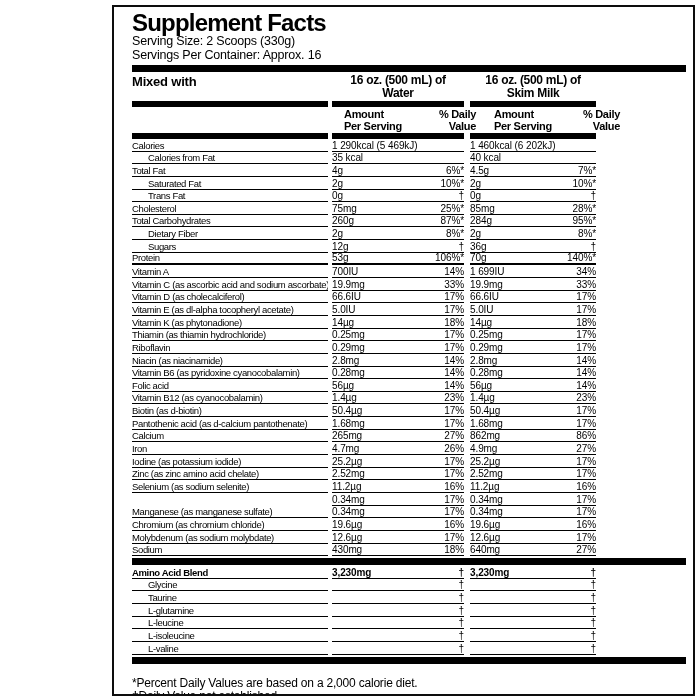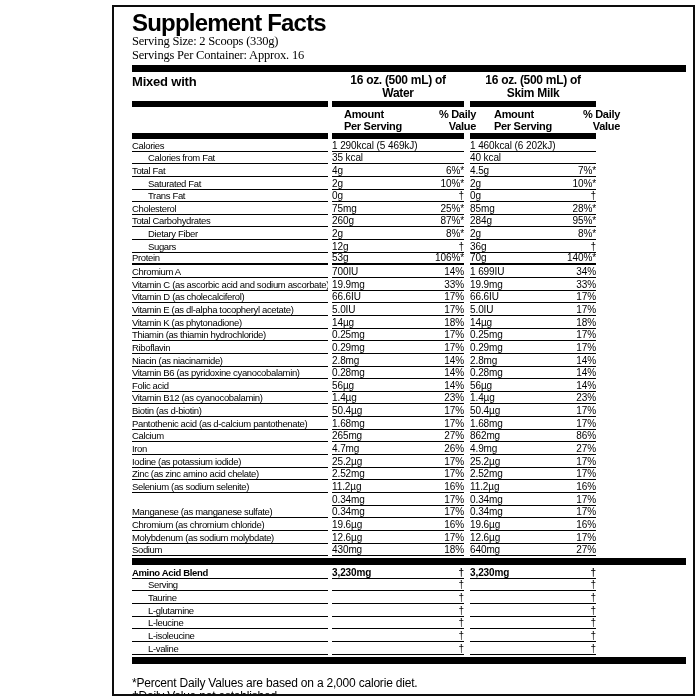--- a/index.html
+++ b/index.html
@@ -7,21 +7,21 @@
     width:700px;height:700px;background:#ffffff;position:relative;
     font-family:"Liberation Sans",sans-serif;color:#000;
     -webkit-font-smoothing:antialiased;
   }
   .panel{
     position:absolute;left:112px;top:5px;width:583px;height:691px;
     box-sizing:border-box;border:2px solid #0d0d0d;background:#fff;
     padding:3px 7px 4px 18px;overflow:hidden;
   }
   .title{font-size:24px;font-weight:700;letter-spacing:-0.8px;line-height:25px;}
-  .sub{font-size:12.5px;line-height:13.5px;letter-spacing:-0.2px;font-family:Liberation Serif, serif;}
+  .sub{font-size:12.5px;line-height:13.5px;letter-spacing:-0.2px;}
   .bar-full{height:7px;background:#000;margin-top:3px;}
   .grid{display:grid;grid-template-columns:196px 4px 132px 6px 126px;}
   .g1{grid-column:1;grid-row:1;} .g3{grid-column:3;grid-row:1;} .g5{grid-column:5;grid-row:1;}
   .mixed{margin-top:2px;}
   .mixed .mw{font-weight:700;font-size:13px;letter-spacing:-0.2px;}
   .mixed .grp{font-weight:700;font-size:12px;line-height:12.5px;text-align:center;letter-spacing:-0.3px;}
   .bars{margin-top:2px;}
   .bars .seg{height:6px;background:#000;}
   .colhdr{padding:2px 0 1px 0;gap:6px;}
   .colhdr .cellh{display:flex;justify-content:space-between;}
@@ -225,21 +225,21 @@
           <span>53g</span>
           <span class="dv">106%*</span>
         </div>
         <div class="g5 cell">
           <span>70g</span>
           <span class="dv">140%*</span>
         </div>
       </div>
       <div class="grid row">
         <div class="g1 cell">
-          <span class="lbl">Chromium A</span>
+          <span class="lbl">Vitamin A</span>
         </div>
         <div class="g3 cell">
           <span>700IU</span>
           <span class="dv">14%</span>
         </div>
         <div class="g5 cell">
           <span>1 699IU</span>
           <span class="dv">34%</span>
         </div>
       </div>
@@ -539,21 +539,21 @@
           <span>3,230mg</span>
           <span class="dv">†</span>
         </div>
         <div class="g5 cell">
           <span>3,230mg</span>
           <span class="dv">†</span>
         </div>
       </div>
       <div class="grid row">
         <div class="g1 cell ind">
-          <span class="lbl">Serving</span>
+          <span class="lbl">Glycine</span>
         </div>
         <div class="g3 cell">
           <span></span>
           <span class="dv">†</span>
         </div>
         <div class="g5 cell">
           <span></span>
           <span class="dv">†</span>
         </div>
       </div>

